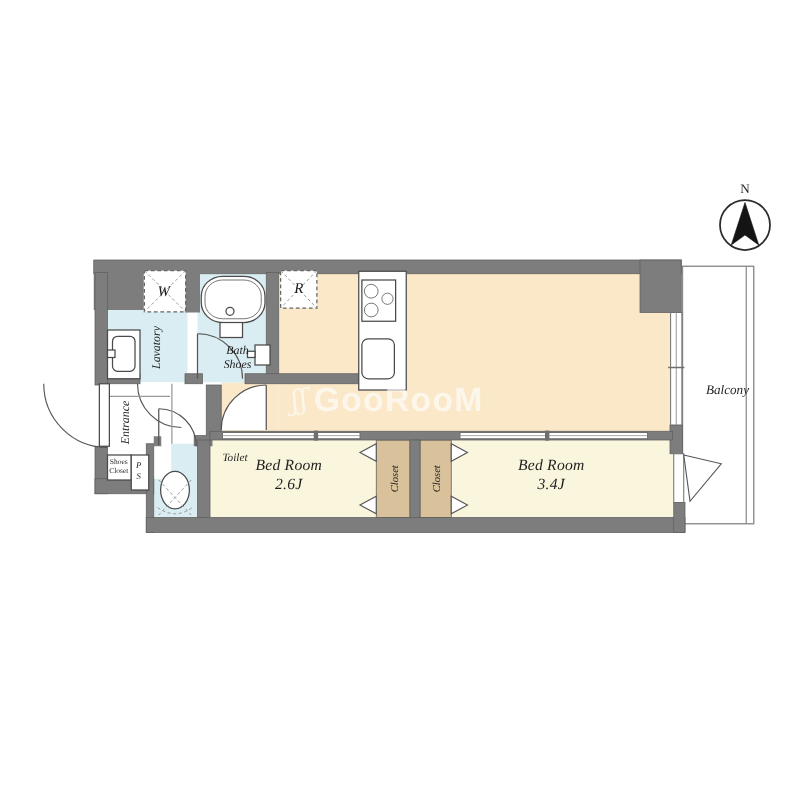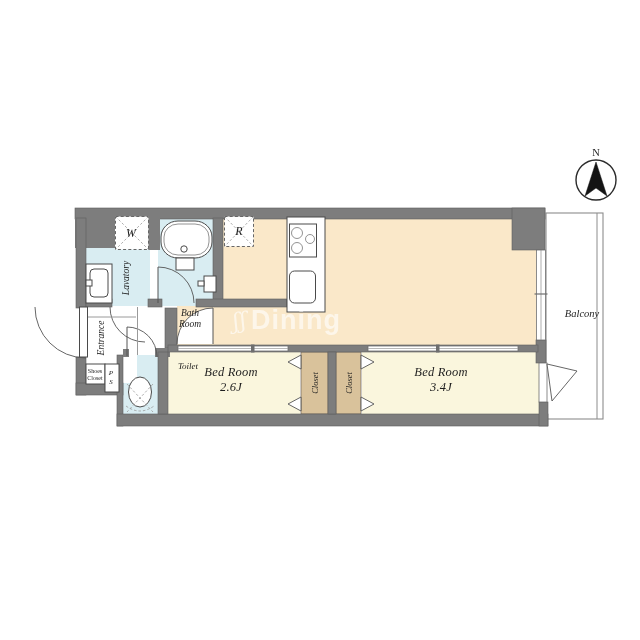--- a/index.html
+++ b/index.html
@@ -29,21 +29,21 @@
   
   .lbl{position:absolute;transform:translate(-50%,-50%);font-style:italic;
        white-space:nowrap;text-align:center;pointer-events:none;}
   .vlbl{position:absolute;transform:translate(-50%,-50%) rotate(-90deg);font-style:italic;
        white-space:nowrap;text-align:center;pointer-events:none;}
   .big{font-size:12.5px;line-height:15px;letter-spacing:.2px;}
   .lbl-ldk{left:427px;top:290px;}
   .lbl-bed1{left:231px;top:380px;}
   .lbl-bed2{left:441px;top:380px;}
   .lbl-balcony{left:582px;top:313px;font-size:10.5px;}
-  .lbl-bath{left:190px;top:287px;font-size:9.5px;line-height:11px;margin-top:32px;}
+  .lbl-bath{left:190px;top:287px;font-size:9.5px;line-height:11px;}
   .lbl-lav{left:126px;top:278px;font-size:9.5px;}
   .lbl-ent{left:101px;top:338px;font-size:9.5px;}
   .lbl-toilet{left:140px;top:366px;font-size:9px;margin-left:48px;}
   .lbl-closet1{left:315px;top:383px;font-size:8.5px;}
   .lbl-closet2{left:349px;top:383px;font-size:8.5px;}
   .lbl-w{left:131px;top:233px;font-size:12px;}
   .lbl-r{left:239px;top:231px;font-size:12px;}
   .lbl-n{left:596px;top:152px;font-size:10.5px;font-style:normal;}
   .lbl-shoes{left:95px;top:374px;font-size:6px;line-height:6.5px;font-style:normal;
              width:22px;white-space:normal;}
@@ -205,32 +205,32 @@
 
   <div class="lbl big lbl-bed2">
     <div>Bed Room</div>
     <div>3.4J</div>
   </div>
 
   <div class="lbl lbl-balcony">Balcony</div>
 
   <div class="lbl lbl-bath">
     <div>Bath</div>
-    <div>Room</div>
+    <div>Shoes</div>
   </div>
 
   <div class="vlbl lbl-lav">Lavatory</div>
   <div class="vlbl lbl-ent">Entrance</div>
   <div class="lbl lbl-toilet">Toilet</div>
   <div class="vlbl lbl-closet1">Closet</div>
   <div class="vlbl lbl-closet2">Closet</div>
   <div class="lbl lbl-shoes">Shoes Closet</div>
   <div class="lbl lbl-ps">PS</div>
   <div class="lbl lbl-w">W</div>
   <div class="lbl lbl-r">R</div>
   <div class="lbl lbl-n">N</div>
 
   <div class="watermark">
     <span class="logo">ʃʃ</span>
-    <span>Dining</span>
+    <span>GooRooM</span>
   </div>
 
 </div>
 
 </body></html>

